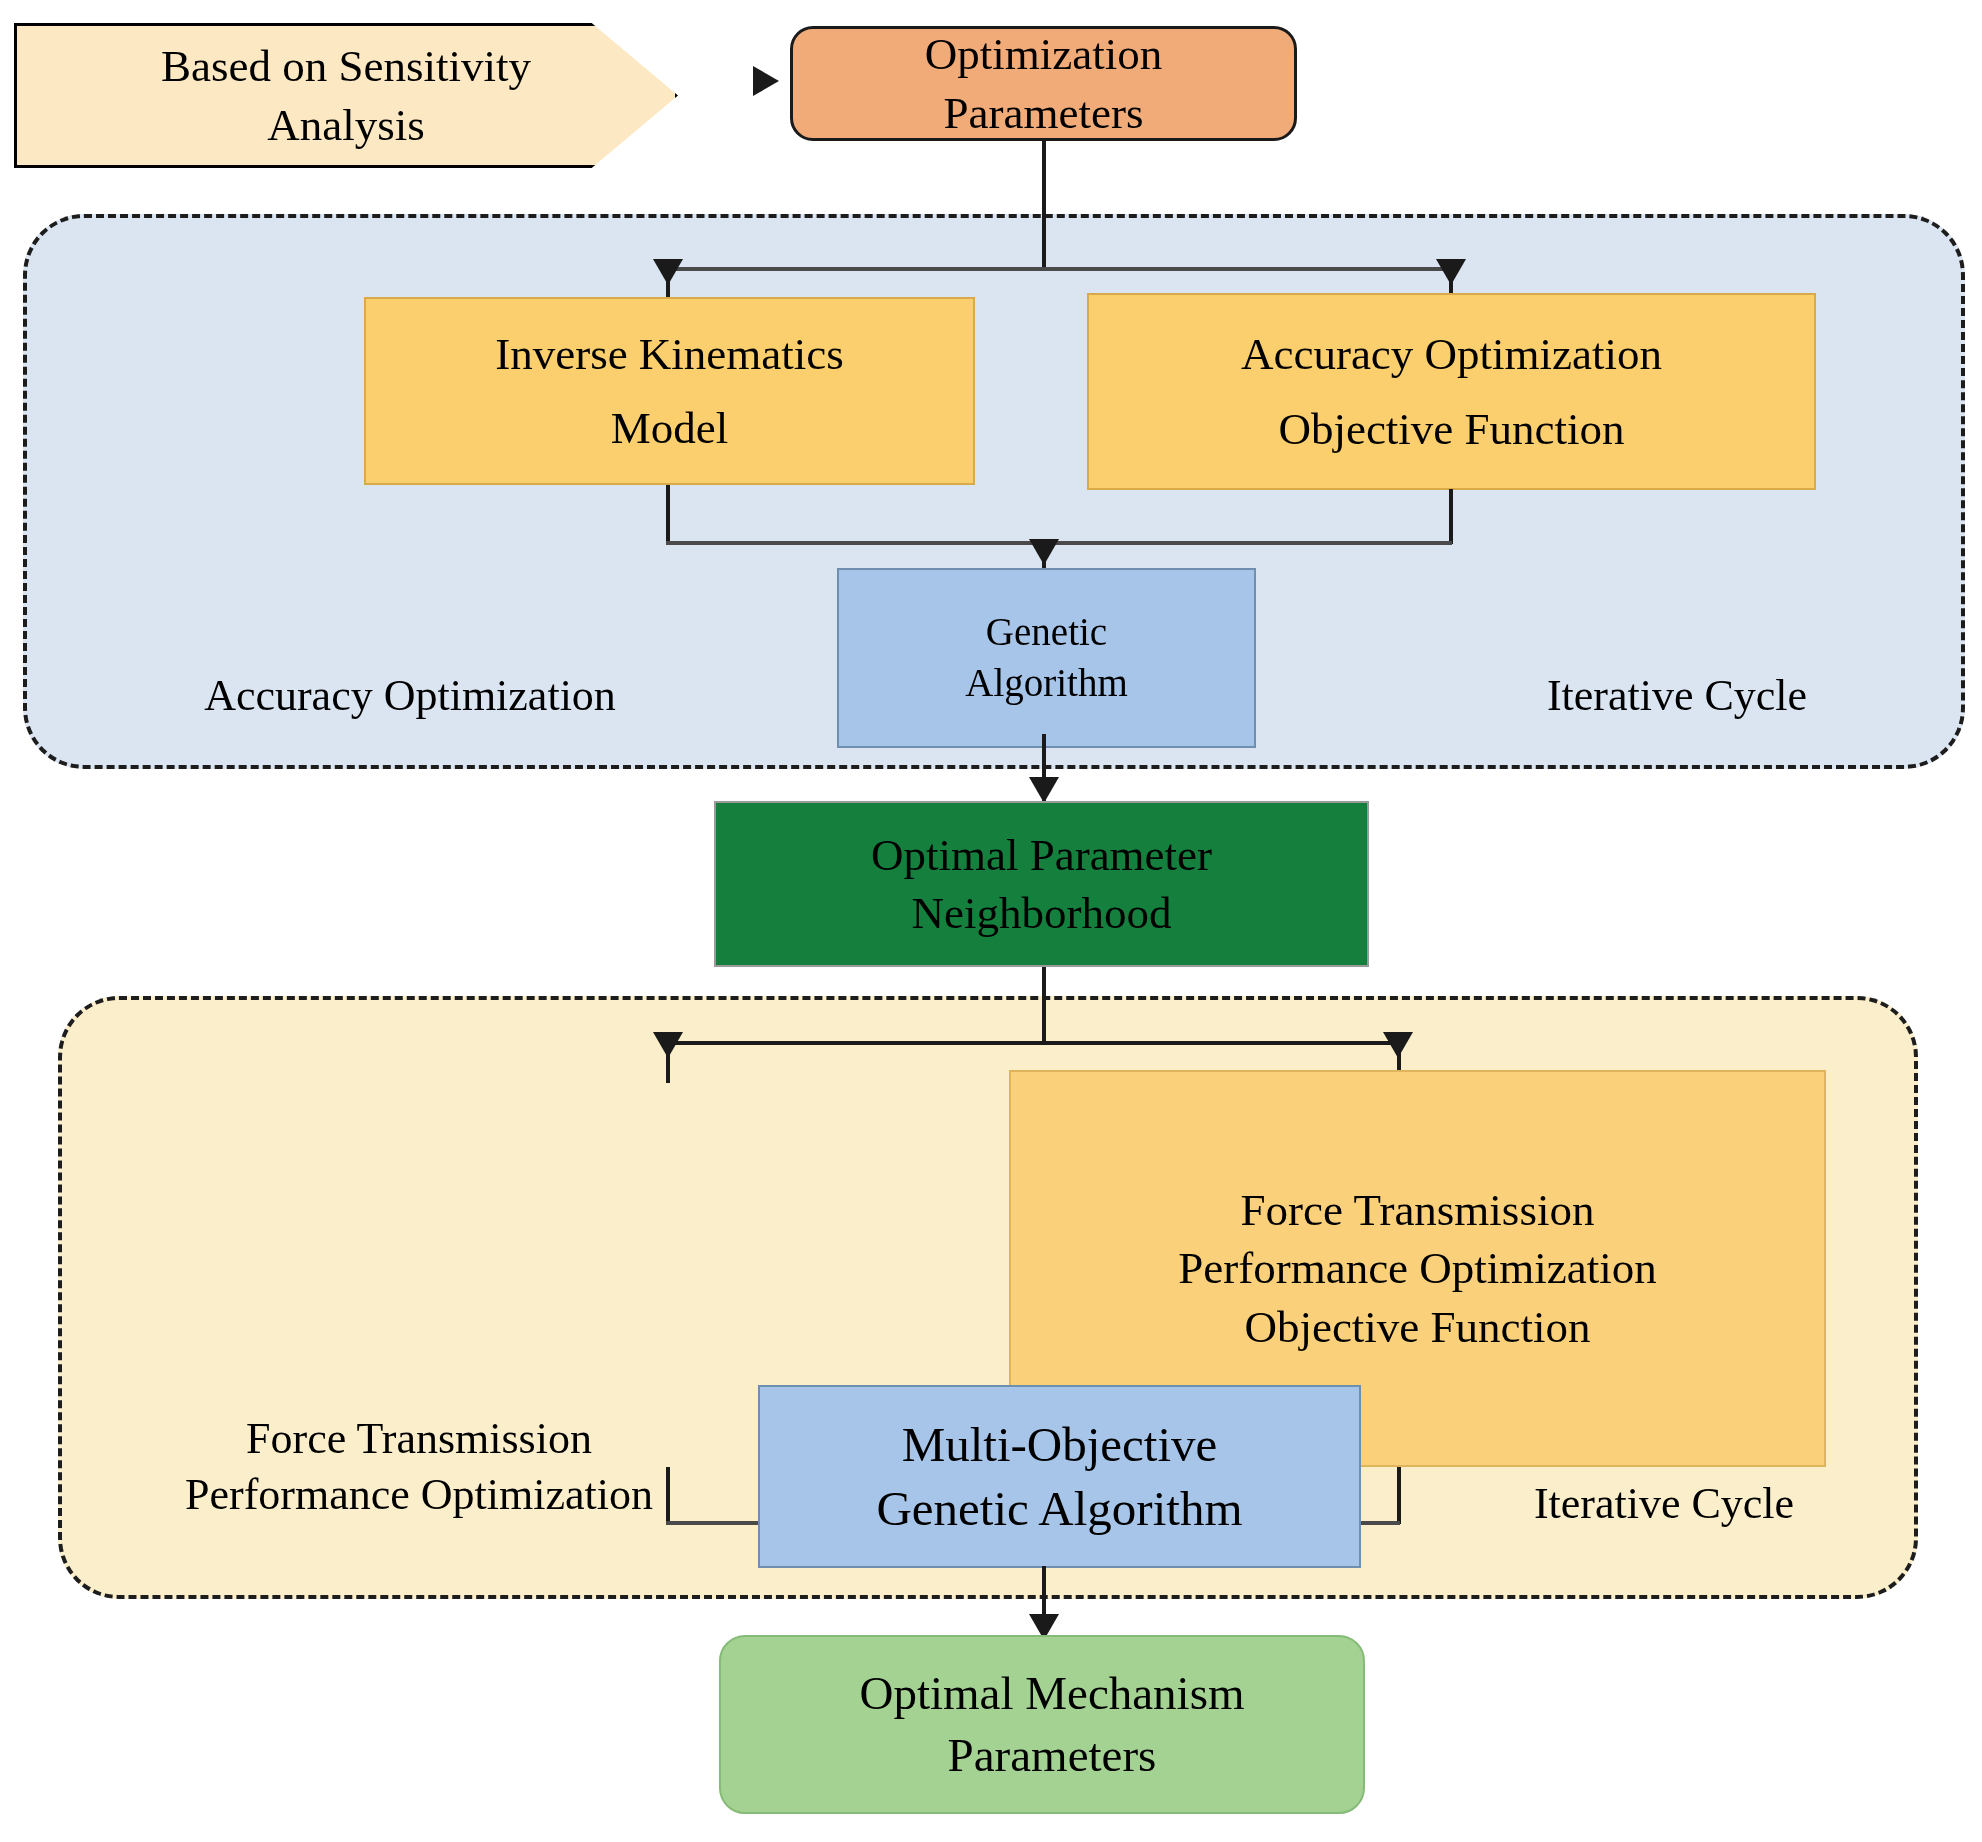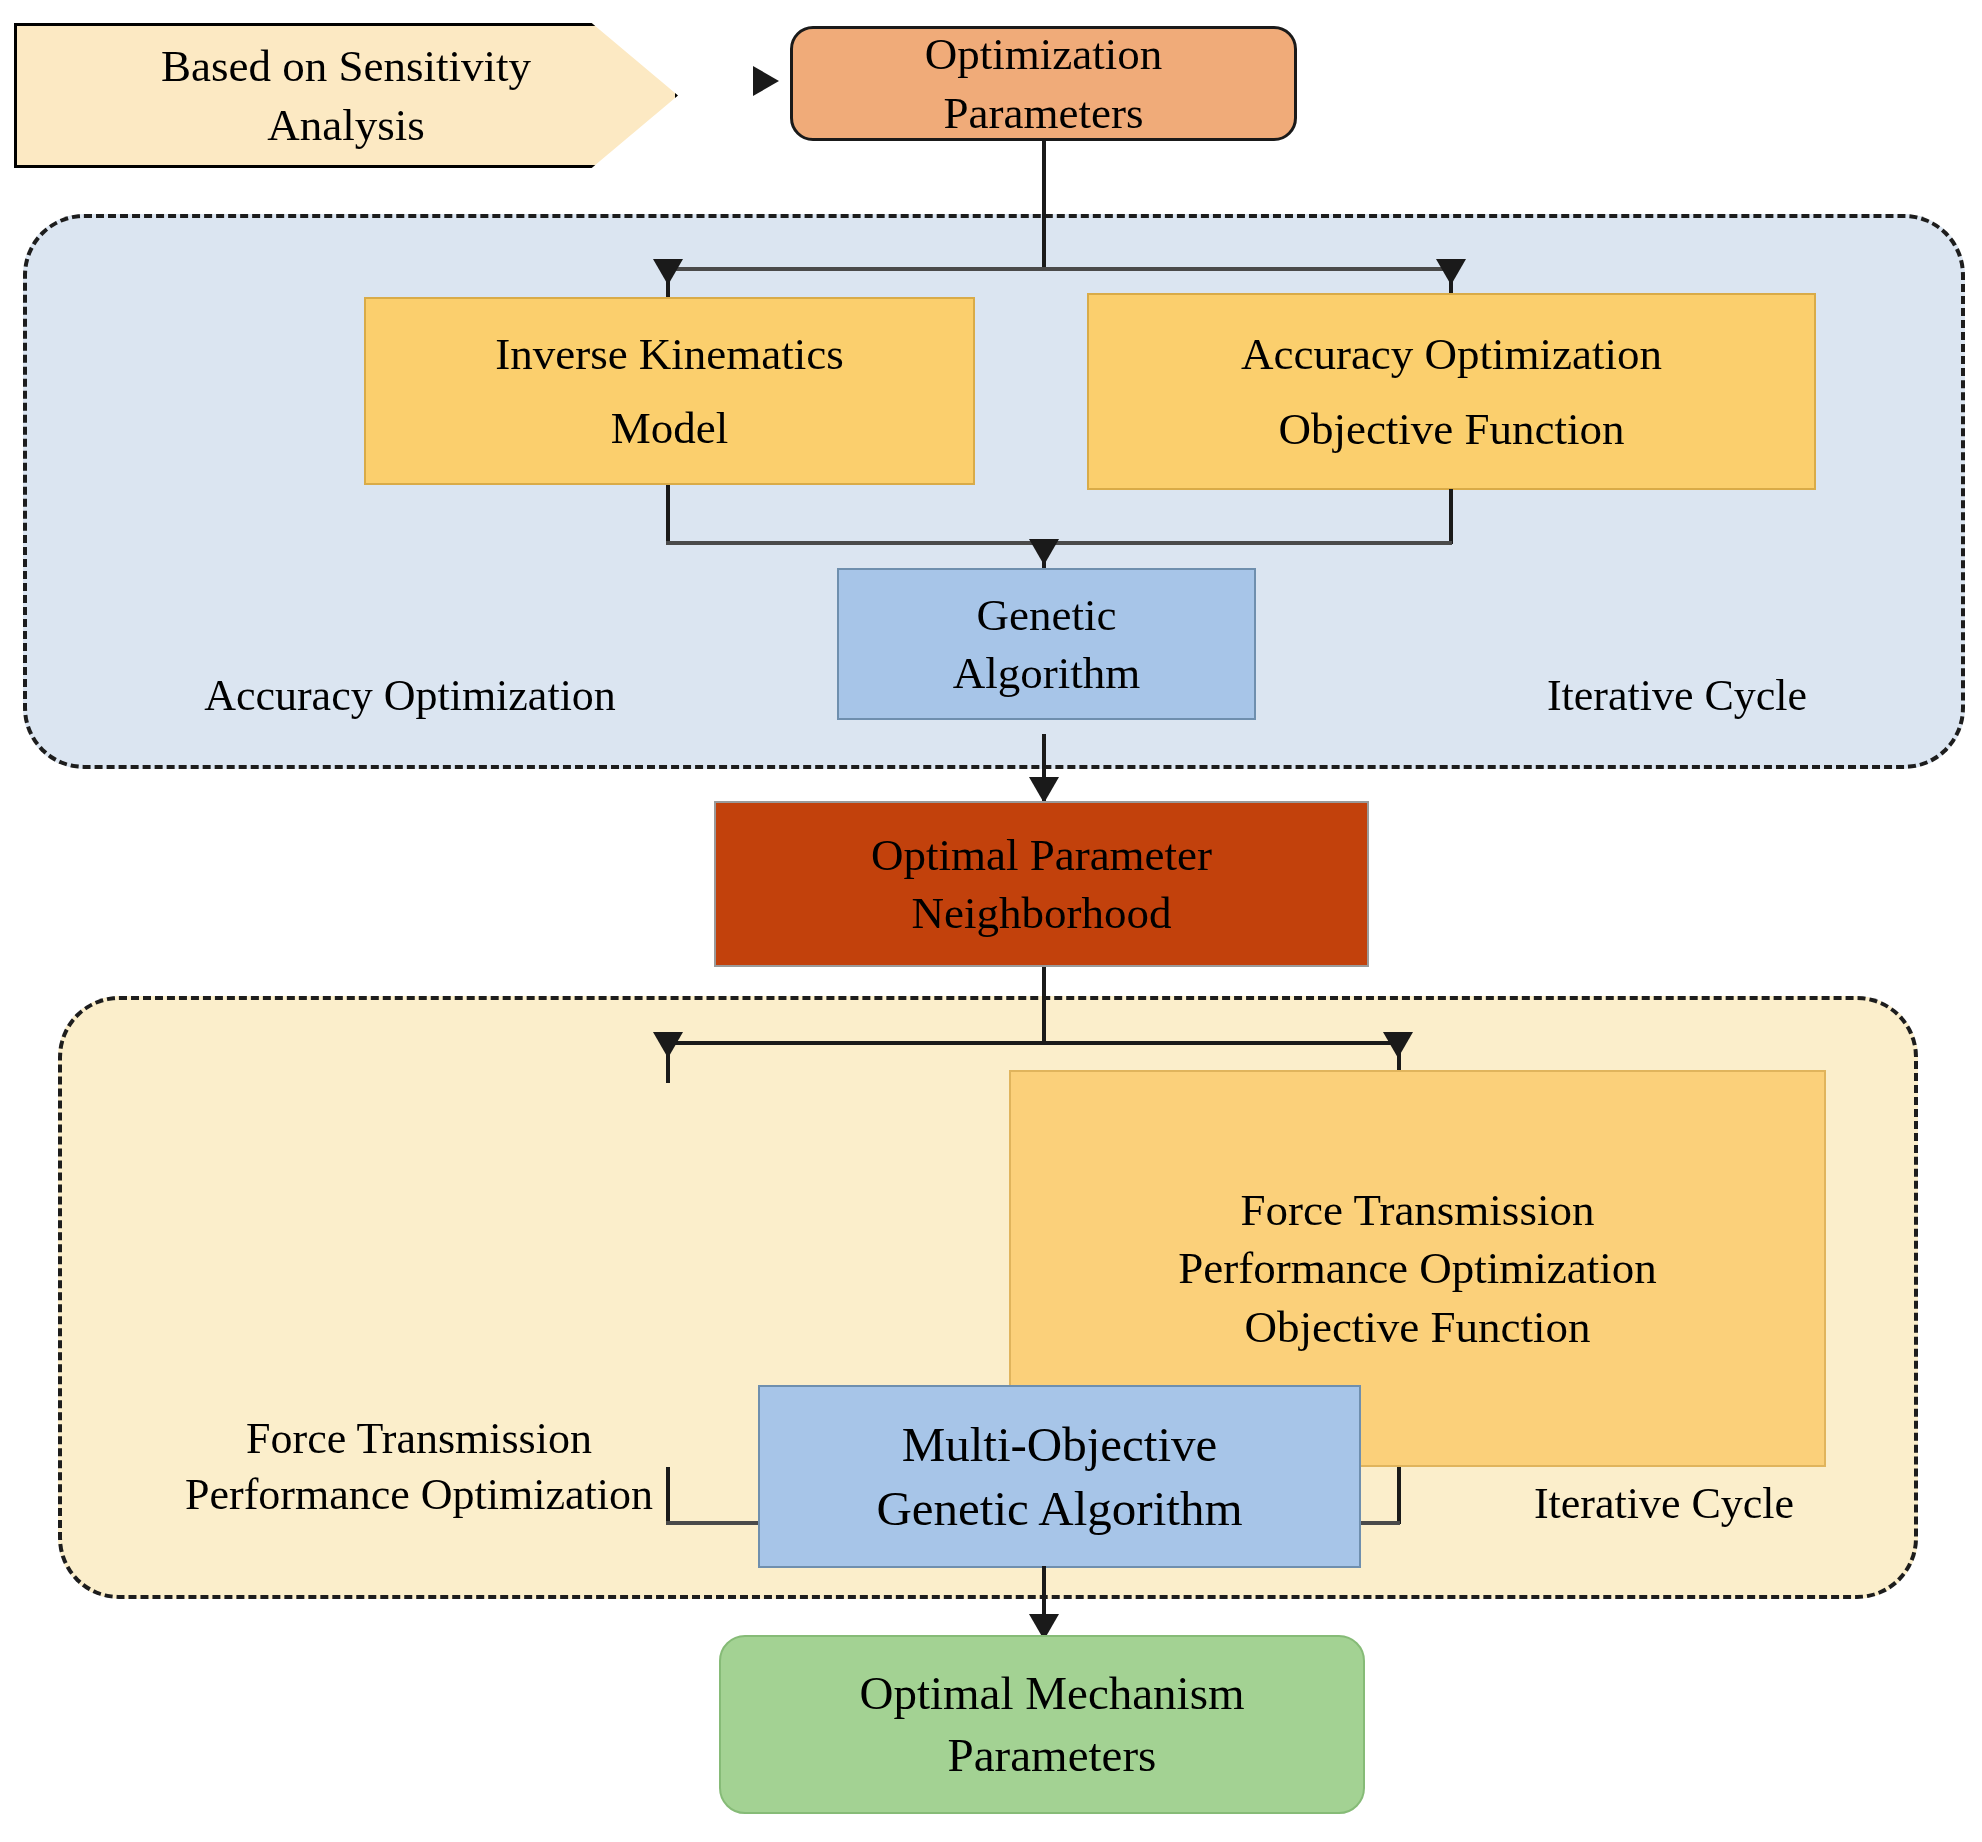--- a/index.html
+++ b/index.html
@@ -67,21 +67,21 @@
   }
   .yellow-b {
     background: #fbd07a;
     border: 2.6px solid #e0b45c;
   }
   .bluebox {
     background: #a7c5e8;
     border: 2.6px solid #6f8fae;
   }
   .gray {
-    background: #c2410c;
+    background: #15803d;
     border: 2.6px solid #9a9a9a;
   }
   .green {
     background: #a3d293;
     border: 2.6px solid #86bb77;
     border-radius: 26px;
   }
 
   
   .vline {
@@ -148,21 +148,21 @@
     <span class="ln">Accuracy Optimization</span>
     <span class="ln">Objective Function</span>
   </div>
 
   <div class="vline" style="left:666px; top:485px; height:59px;"></div>
   <div class="vline" style="left:1449px; top:489px; height:55px;"></div>
   <div class="hline" style="left:666px; top:541px; width:786px;"></div>
   <div class="vline" style="left:1042px; top:541px; height:28px;"></div>
   <div class="arrowdown" style="left:1029px; top:539px;"></div>
 
-  <div class="node bluebox" style="left:837px; top:568px; width:419px; height:152px; font-size:45px;">
+  <div class="node bluebox" style="left:837px; top:568px; width:419px; height:180px; font-size:39px;">
     <span class="ln">Genetic</span>
     <span class="ln">Algorithm</span>
   </div>
 
   <div class="caption" style="left:122px; top:668px; width:576px; font-size:44px;">
     <span class="ln">Accuracy Optimization</span>
   </div>
   <div class="caption" style="left:1489px; top:668px; width:376px; font-size:44px;">
     <span class="ln">Iterative Cycle</span>
   </div>

